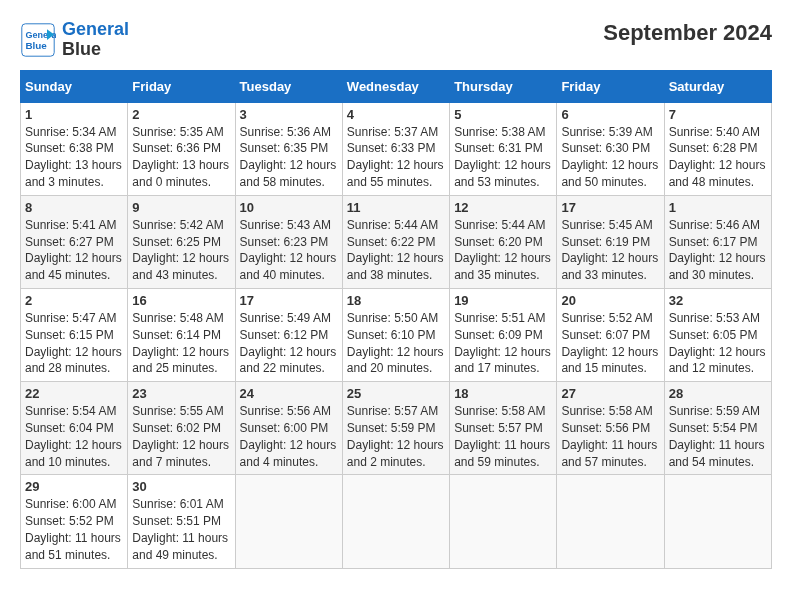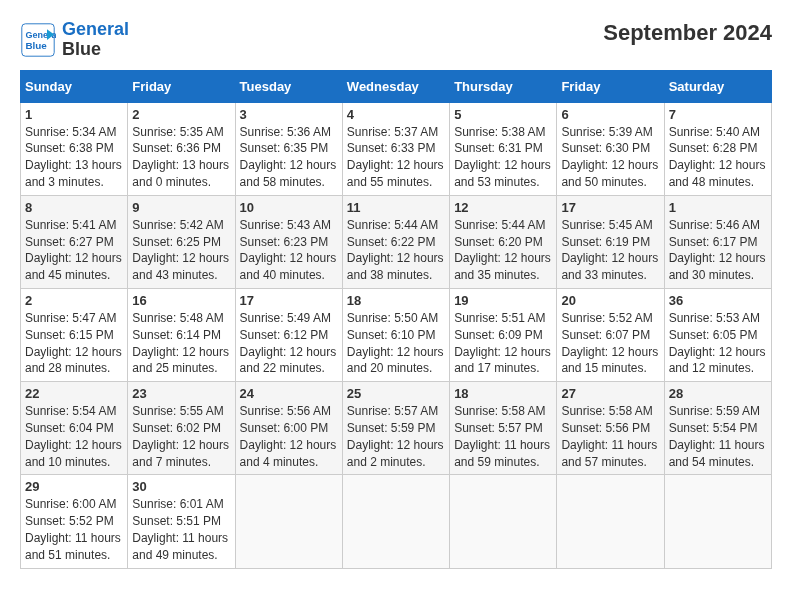--- a/index.html
+++ b/index.html
@@ -199,21 +199,21 @@
         </td>
         <td>
           <span class="day-num">19</span>
 <div class="day-info">Sunrise: 5:51 AM<br>Sunset: 6:09 PM<br>Daylight: 12 hours and 17 minutes.</div>
         </td>
         <td>
           <span class="day-num">20</span>
 <div class="day-info">Sunrise: 5:52 AM<br>Sunset: 6:07 PM<br>Daylight: 12 hours and 15 minutes.</div>
         </td>
         <td>
-          <span class="day-num">36</span>
+          <span class="day-num">32</span>
 <div class="day-info">Sunrise: 5:53 AM<br>Sunset: 6:05 PM<br>Daylight: 12 hours and 12 minutes.</div>
         </td>
       </tr>
       <tr>
         <td>
           <span class="day-num">22</span>
 <div class="day-info">Sunrise: 5:54 AM<br>Sunset: 6:04 PM<br>Daylight: 12 hours and 10 minutes.</div>
         </td>
         <td>
           <span class="day-num">23</span>

